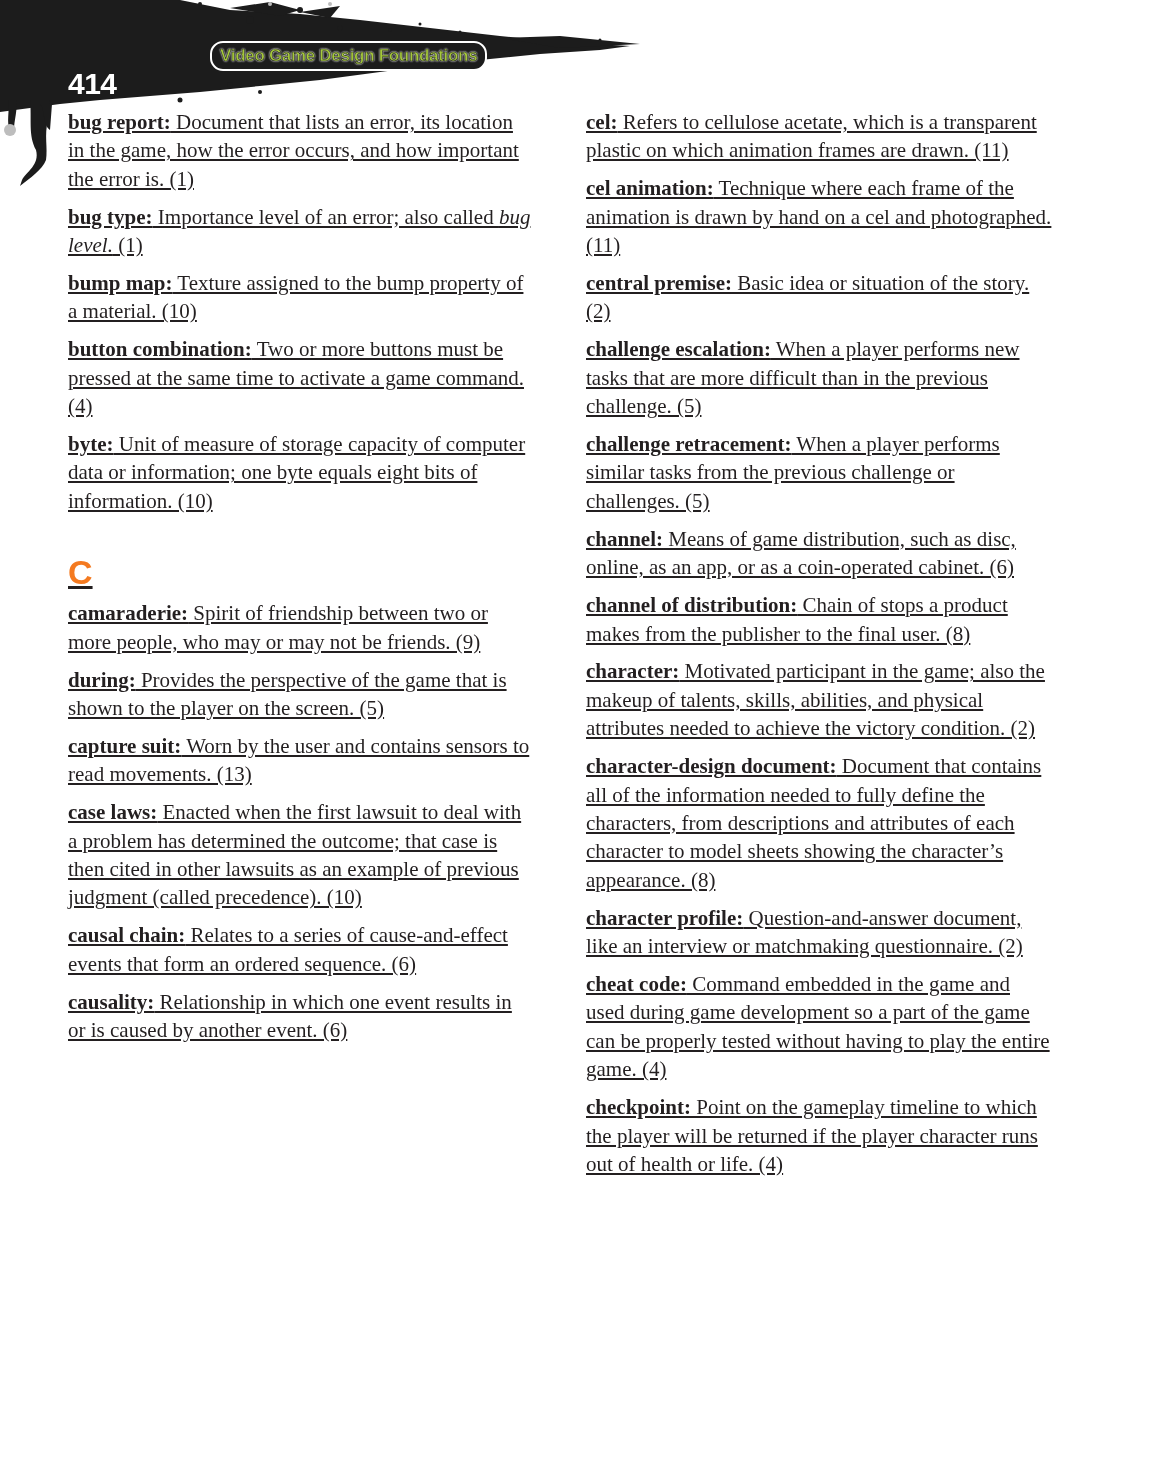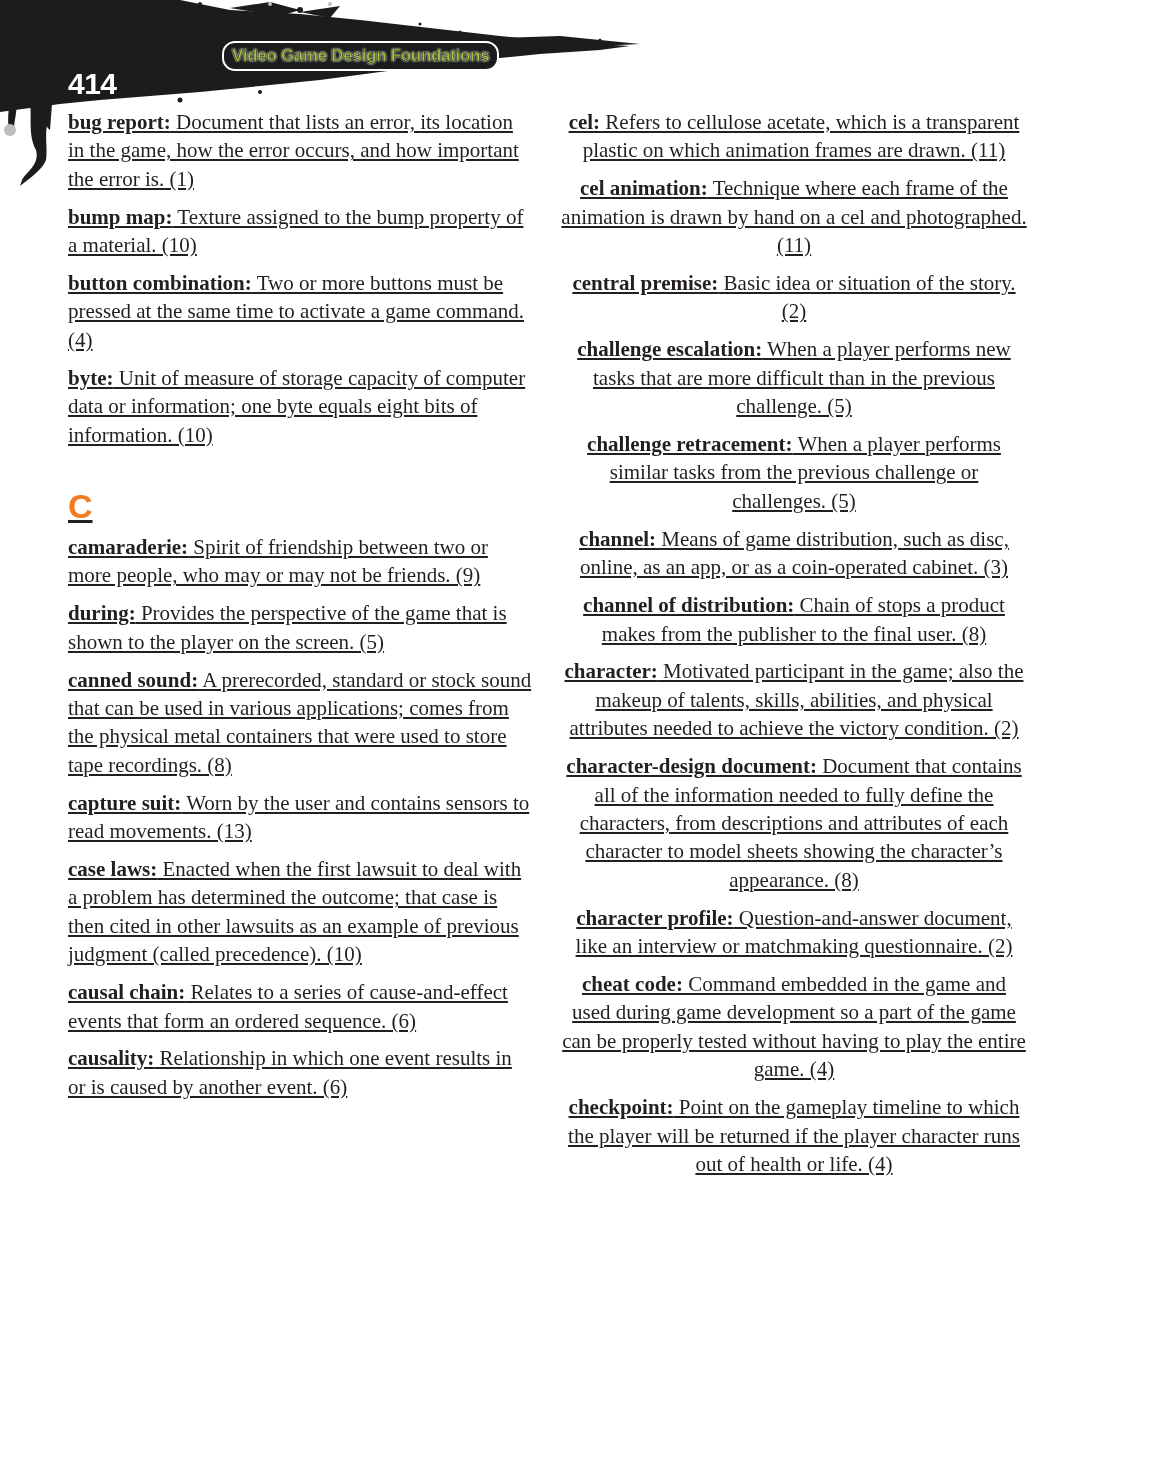--- a/index.html
+++ b/index.html
@@ -22,21 +22,21 @@
     left: 68px; top: 30px;
     font-family: "Liberation Sans", "DejaVu Sans", sans-serif;
     font-weight: bold;
     font-size: 30px;
     color: #ffffff;
     letter-spacing: -0.5px;
     margin-top: 37px;
   }
   .book-title {
     position: absolute;
-    left: 222px; top: 41px;
+    left: 210px; top: 41px;
     height: 26px;
     padding: 0 8px;
     border-radius: 13px;
     background: #1c1c1c;
     border: 2px solid #ffffff;
     font-family: "Liberation Sans", "DejaVu Sans", sans-serif;
     font-weight: bold;
     font-size: 17px;
     line-height: 26px;
     color: #a6c93c;
@@ -45,21 +45,21 @@
     text-shadow: 0 0 2px #ffffff, 0 0 2px #ffffff;
     white-space: nowrap;
   }
   .column {
     position: absolute;
     top: 108px;
     width: 466px;
     text-decoration: underline;
   }
   .col-left { left: 68px; }
-  .col-right { left: 561px; text-align: center; }
+  .col-right { left: 586px; }
   .entry {
     font-size: 21px;
     line-height: 28.4px;
     margin: 0 0 9.5px 0;
   }
   .term { font-weight: bold; }
   .section-letter {
     font-family: "Liberation Sans", "DejaVu Sans", sans-serif;
     font-weight: bold;
     font-size: 34px;
@@ -98,41 +98,41 @@
     <circle cx="270" cy="4" r="2"></circle>
     <circle cx="330" cy="4" r="2"></circle>
   </g>
 </svg>
 
 <div class="page-number">414</div>
 <div class="book-title">Video Game Design Foundations</div>
 
 <div class="column col-left">
   <p class="entry"><span class="term">bug report:</span><span> Document that lists an error, its location in the game, how the error occurs, and how important the error is. (1)</span></p>
+  <p class="entry"><span class="term">bug type:</span><span> Importance level of an error; also called </span><em>bug level.</em><span> (1)</span></p>
   <p class="entry"><span class="term">bump map:</span><span> Texture assigned to the bump property of a material. (10)</span></p>
   <p class="entry"><span class="term">button combination:</span><span> Two or more buttons must be pressed at the same time to activate a game command. (4)</span></p>
   <p class="entry"><span class="term">byte:</span><span> Unit of measure of storage capacity of computer data or information; one byte equals eight bits of information. (10)</span></p>
 
   <div class="section-letter">C</div>
 
   <p class="entry"><span class="term">camaraderie:</span><span> Spirit of friendship between two or more people, who may or may not be friends. (9)</span></p>
   <p class="entry"><span class="term">during:</span><span> Provides the perspective of the game that is shown to the player on the screen. (5)</span></p>
-  <p class="entry"><span class="term">canned sound:</span><span> A prerecorded, standard or stock sound that can be used in various applications; comes from the physical metal containers that were used to store tape recordings. (8)</span></p>
   <p class="entry"><span class="term">capture suit:</span><span> Worn by the user and contains sensors to read movements. (13)</span></p>
   <p class="entry"><span class="term">case laws:</span><span> Enacted when the first lawsuit to deal with a problem has determined the outcome; that case is then cited in other lawsuits as an example of previous judgment (called precedence). (10)</span></p>
   <p class="entry"><span class="term">causal chain:</span><span> Relates to a series of cause-and-effect events that form an ordered sequence. (6)</span></p>
   <p class="entry"><span class="term">causality:</span><span> Relationship in which one event results in or is caused by another event. (6)</span></p>
 </div>
 
 <div class="column col-right">
   <p class="entry"><span class="term">cel:</span><span> Refers to cellulose acetate, which is a transparent plastic on which animation frames are drawn. (11)</span></p>
   <p class="entry"><span class="term">cel animation:</span><span> Technique where each frame of the animation is drawn by hand on a cel and photographed. (11)</span></p>
   <p class="entry"><span class="term">central premise:</span><span> Basic idea or situation of the story. (2)</span></p>
   <p class="entry"><span class="term">challenge escalation:</span><span> When a player performs new tasks that are more difficult than in the previous challenge. (5)</span></p>
   <p class="entry"><span class="term">challenge retracement:</span><span> When a player performs similar tasks from the previous challenge or challenges. (5)</span></p>
-  <p class="entry"><span class="term">channel:</span><span> Means of game distribution, such as disc, online, as an app, or as a coin-operated cabinet. (3)</span></p>
+  <p class="entry"><span class="term">channel:</span><span> Means of game distribution, such as disc, online, as an app, or as a coin-operated cabinet. (6)</span></p>
   <p class="entry"><span class="term">channel of distribution:</span><span> Chain of stops a product makes from the publisher to the final user. (8)</span></p>
   <p class="entry"><span class="term">character:</span><span> Motivated participant in the game; also the makeup of talents, skills, abilities, and physical attributes needed to achieve the victory condition. (2)</span></p>
   <p class="entry"><span class="term">character-design document:</span><span> Document that contains all of the information needed to fully define the characters, from descriptions and attributes of each character to model sheets showing the character’s appearance. (8)</span></p>
   <p class="entry"><span class="term">character profile:</span><span> Question-and-answer document, like an interview or matchmaking questionnaire. (2)</span></p>
   <p class="entry"><span class="term">cheat code:</span><span> Command embedded in the game and used during game development so a part of the game can be properly tested without having to play the entire game. (4)</span></p>
   <p class="entry"><span class="term">checkpoint:</span><span> Point on the gameplay timeline to which the player will be returned if the player character runs out of health or life. (4)</span></p>
 </div>
 
 </body></html>

